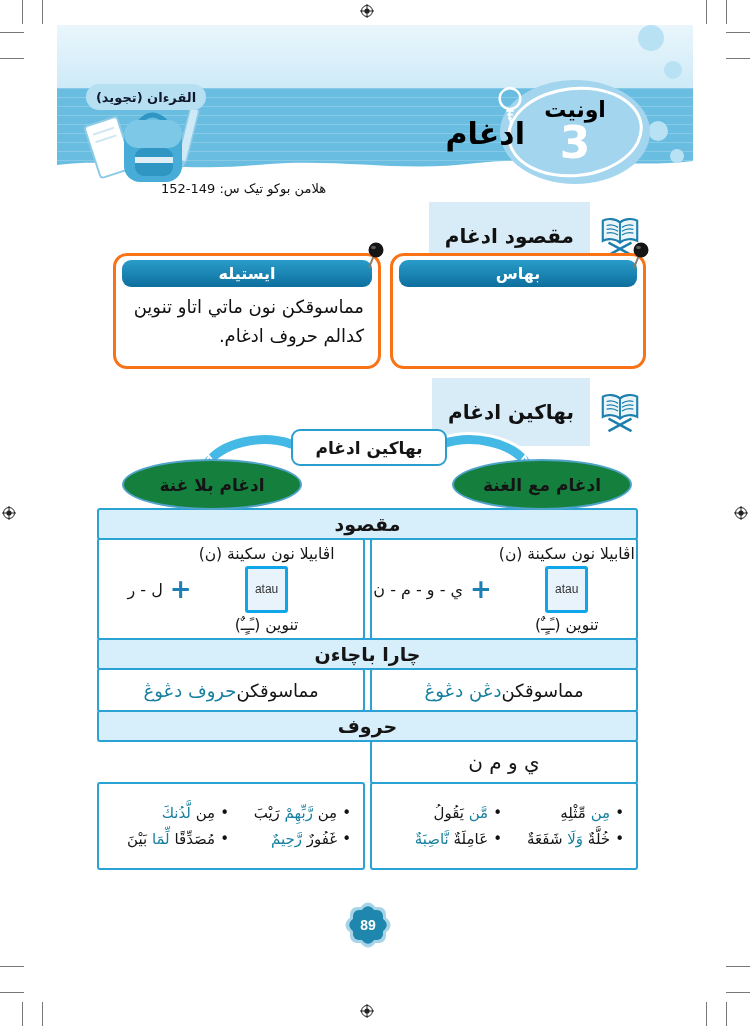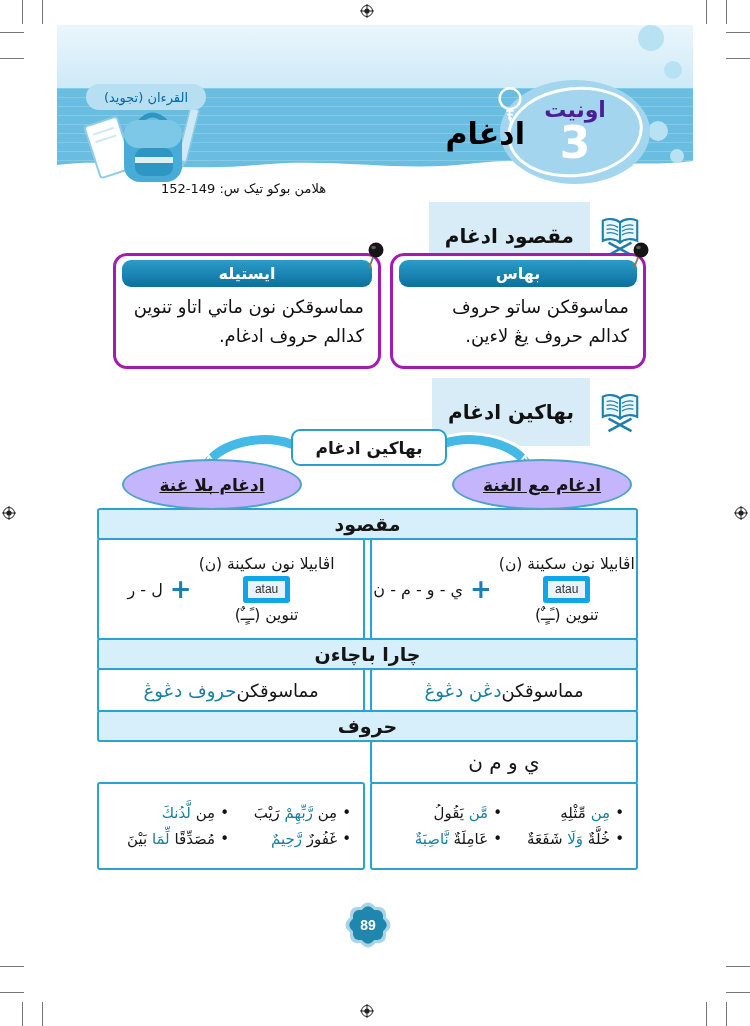--- a/index.html
+++ b/index.html
@@ -14,71 +14,71 @@
   .header{position:absolute;left:57px;top:25px;width:636px;height:160px;}
   .band{position:absolute;left:0;top:0;width:636px;height:64px;
         background:linear-gradient(180deg,#eaf6fc 0%,#cdeaf7 100%);}
   .banner{position:absolute;left:0;top:63px;width:636px;height:85px;background:#68bde0;}
   .banner::before{content:"";position:absolute;inset:0;
         background:repeating-linear-gradient(180deg,rgba(255,255,255,.20) 0 1px,transparent 1px 9px);}
   .wave{position:absolute;left:0;top:128px;width:636px;height:26px;}
   .dot{position:absolute;border-radius:50%;background:#b9e1f4;}
   .tag-bubble{position:absolute;left:86px;top:84px;width:120px;height:26px;background:#b7dff2;
         border-radius:13px;display:flex;align-items:center;justify-content:center;
-        font-size:13px;font-weight:normal;color:#0369a1;z-index:6;}
+        font-size:13px;font-weight:bold;color:#0f172a;z-index:6;}
   .bag-illus{position:absolute;left:80px;top:98px;z-index:5;}
   .unit-blob{position:absolute;left:500px;top:80px;width:150px;height:104px;background:#a3d6ee;
         border-radius:50%;z-index:4;display:flex;flex-direction:column;align-items:center;
         justify-content:center;}
   .unit-blob::after{content:"";position:absolute;inset:7px;border:3px solid #fff;border-radius:50%;
         transform:rotate(-6deg);}
-  .unit-label{font-size:22px;font-weight:bold;color:#4c1d95;line-height:1;z-index:2;}
+  .unit-label{font-size:22px;font-weight:bold;color:#000000;line-height:1;z-index:2;}
   .unit-number{font-size:44px;font-weight:bold;color:#fff;line-height:1;z-index:2;}
   .bulb{position:absolute;left:-6px;top:4px;z-index:3;}
   .unit-title{position:absolute;left:415px;top:116px;width:110px;text-align:right;
         font-size:30px;font-weight:bold;color:#000;z-index:5;}
   .page-ref{position:absolute;left:86px;top:181px;width:240px;font-size:13px;color:#111;
         direction:rtl;text-align:right;}
   
   .sec-heading{position:absolute;right:108px;display:flex;align-items:center;gap:8px;z-index:2;}
   .sec-pill{background:#d8ecf7;padding:21px 16px;height:26px;display:flex;align-items:center;
         font-size:20px;font-weight:bold;color:#111;direction:rtl;}
   
-  .defbox{position:absolute;background:#fff;border:3px solid #a21caf;border-radius:14px;z-index:2;}
+  .defbox{position:absolute;background:#fff;border:3px solid #f97316;border-radius:14px;z-index:2;}
   .defbox .dhead{margin:4px 6px 0;height:27px;border-radius:9px;
         background:linear-gradient(180deg,#2a9cc9,#0d6f9e);color:#fff;font-weight:bold;
         font-size:16px;display:flex;align-items:center;justify-content:center;direction:rtl;}
   .defbox .dbody{padding:6px 14px 4px;font-size:18px;line-height:1.6;direction:rtl;
         text-align:right;color:#111;}
   .pin{position:absolute;right:-8px;top:-14px;}
   
   .dg-root{position:absolute;left:291px;top:429px;width:152px;height:33px;background:#fff;
         border:2px solid #2b9ed0;border-radius:9px;display:flex;align-items:center;
         justify-content:center;font-size:17px;font-weight:bold;direction:rtl;z-index:3;}
-  .dg-ellipse{position:absolute;width:176px;height:47px;background:#c4b5fd;
+  .dg-ellipse{position:absolute;width:176px;height:47px;background:#15803d;
         border:2px solid #4fa3c9;border-radius:50%;display:flex;align-items:center;
-        justify-content:center;font-size:17px;font-weight:bold;direction:rtl;z-index:3;text-decoration:underline;}
+        justify-content:center;font-size:17px;font-weight:bold;direction:rtl;z-index:3;}
   .dg-arrows{position:absolute;left:120px;top:428px;z-index:2;}
   
   .table{position:absolute;left:97px;top:508px;width:541px;}
   .t-head{height:32px;background:#d7eefb;border:2px solid #2aa2d4;border-radius:3px;
         display:flex;align-items:center;justify-content:center;font-size:19px;font-weight:bold;
         direction:rtl;margin-top:-2px;box-sizing:border-box;}
   .t-head:first-child{margin-top:0;}
   .t-body{display:flex;flex-direction:row-reverse;gap:5px;margin-top:-2px;}
   .t-cell{width:268px;box-sizing:border-box;border:2px solid #2aa2d4;border-radius:3px;
         background:#fff;display:flex;align-items:center;justify-content:center;direction:rtl;}
   .h-maksud{height:102px;}
   .h-cara{height:44px;font-size:18px;}
   .h-huruf{height:44px;font-size:20px;}
   .h-contoh{height:88px;}
   .mk-flex{display:flex;align-items:center;justify-content:center;gap:7px;direction:rtl;}
   .mk-stack{display:flex;flex-direction:column;align-items:center;gap:3px;font-size:15.5px;}
   .atau-chip{font-family:"Liberation Sans",sans-serif;font-size:12px;color:#333;
-        background:#e8f3fb;border:5px solid #0ea5e9;border-radius:3px;padding:0 7px;line-height:17px;}
+        background:#e8f3fb;border:3px solid #0ea5e9;border-radius:3px;padding:12px 7px;line-height:17px;}
   .mk-plus{color:#1b7fb5;font-size:26px;font-weight:bold;line-height:1;}
   .mk-letters{font-size:16px;white-space:nowrap;}
   .seg-dark{color:#151515;}
   .seg-teal{color:#17809f;}
   .contoh-grid{display:grid;grid-template-columns:1fr 1fr;row-gap:8px;column-gap:4px;
         width:100%;padding:0 12px;box-sizing:border-box;align-content:center;direction:rtl;}
   .example{font-size:15px;white-space:nowrap;direction:rtl;}
   .example .bullet{color:#111;margin-left:5px;}
   
   .badge{position:absolute;left:349px;top:906px;width:38px;height:38px;}
@@ -194,21 +194,20 @@
     </svg>
   </div>
 
   <div class="defbox" style="left:390px;top:253px;width:250px;height:110px;">
     <svg class="pin" width="22" height="28" viewBox="0 0 22 28">
       <line x1="10" y1="13" x2="5" y2="26" stroke="#8a7b64" stroke-width="2"></line>
       <circle cx="12" cy="8" r="7.5" fill="#151515"></circle>
       <ellipse cx="9.5" cy="5.5" rx="2.4" ry="1.7" fill="#5a5a5a"></ellipse>
     </svg>
     <div class="dhead">بهاس</div>
-    <div class="dbody">مماسوقكن ساتو حروف كدالم حروف يڠ لاءين.</div>
   </div>
 
   <div class="defbox" style="left:113px;top:253px;width:262px;height:110px;">
     <svg class="pin" width="22" height="28" viewBox="0 0 22 28">
       <line x1="10" y1="13" x2="5" y2="26" stroke="#8a7b64" stroke-width="2"></line>
       <circle cx="12" cy="8" r="7.5" fill="#151515"></circle>
       <ellipse cx="9.5" cy="5.5" rx="2.4" ry="1.7" fill="#5a5a5a"></ellipse>
     </svg>
     <div class="dhead">ايستيله</div>
     <div class="dbody">مماسوقكن نون ماتي اتاو تنوين كدالم حروف ادغام.</div>

